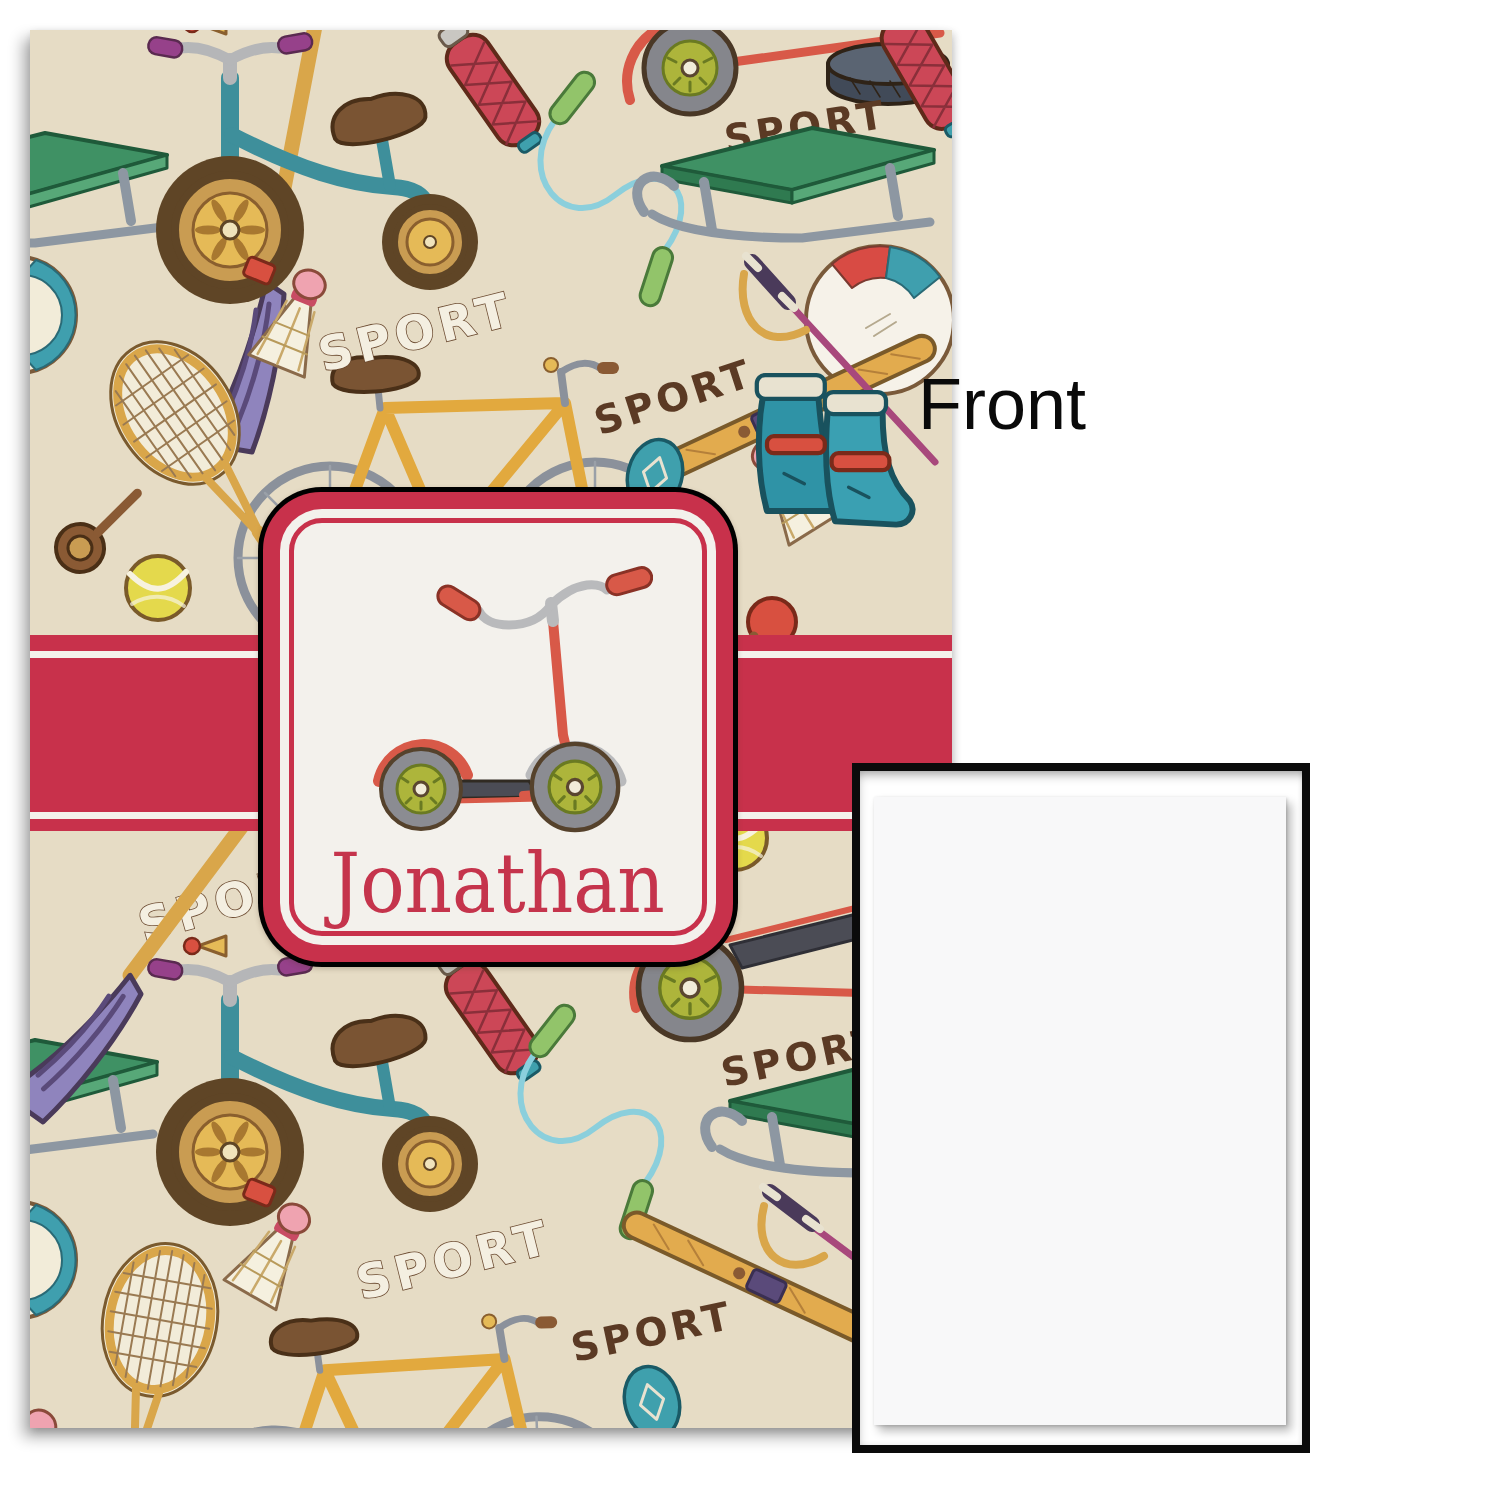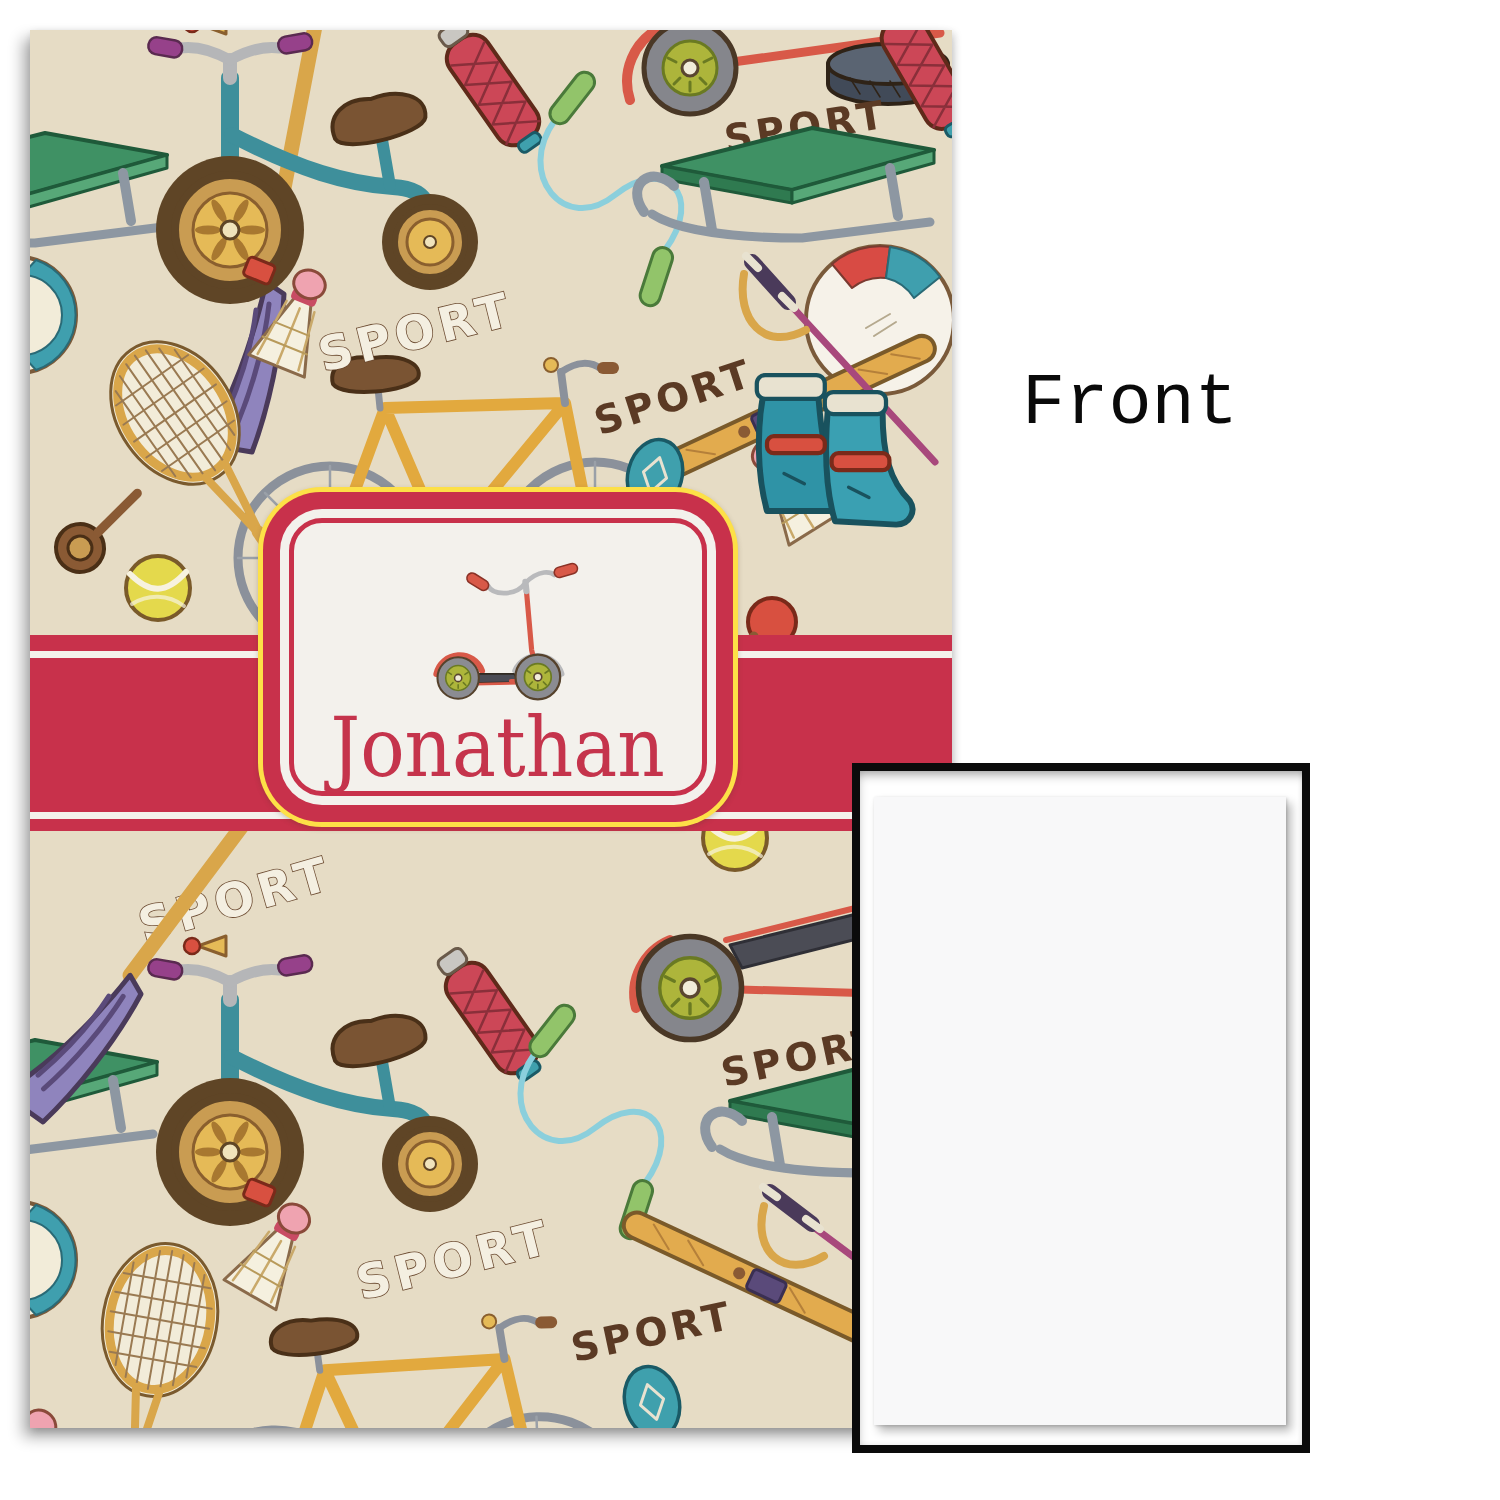--- a/index.html
+++ b/index.html
@@ -19,43 +19,43 @@
   svg path, svg rect, svg circle, svg ellipse{stroke-linecap:round;stroke-linejoin:round;}
 
   
   .ribbon{position:absolute;left:0;top:605px;width:100%;height:196px;z-index:2;
     background:linear-gradient(180deg,
       var(--ribbon-red,#c8314b) 0 16px, #f4f2ec 16px 23px,
       var(--ribbon-red,#c8314b) 23px 177px, #f4f2ec 177px 184px,
       var(--ribbon-red,#c8314b) 184px 196px);}
 
   
-  .card{position:absolute;left:228px;top:457px;width:480px;height:340px;z-index:3;
-        background:#fde047;border-radius:64px;padding:5px;box-sizing:border-box;
+  .card{position:absolute;left:228px;top:457px;width:480px;height:480px;z-index:3;
+        background:#000000;border-radius:64px;padding:5px;box-sizing:border-box;
         box-shadow:0 2px 5px rgba(80,60,40,.25);}
   .card-red{background:var(--ribbon-red,#c8314b);border-radius:58px;padding:17px;height:100%;box-sizing:border-box;}
   .card-gap{background:var(--card-background,#f3f1ec);border-radius:42px;padding:9px;height:100%;box-sizing:border-box;}
   .card-inner{border:5px solid var(--ribbon-red,#c8314b);border-radius:33px;height:100%;box-sizing:border-box;
               background:var(--card-background,#f3f1ec);display:flex;flex-direction:column;align-items:center;}
   .scooter{margin-top:36px;}
   .plate-name{margin-top:0;font-family:"DejaVu Serif","Liberation Serif",serif;
               font-size:82px;line-height:1.05;color:var(--name-red,#c5344c);
               transform:scaleX(.9);white-space:nowrap;}
 
   
   .back-panel{position:absolute;left:852px;top:763px;width:458px;height:690px;box-sizing:border-box;
               border:8px solid var(--panel-border-black,#0b0b0b);background:#ffffff;z-index:6;}
   .back-sheet{position:absolute;left:14px;top:26px;right:16px;bottom:20px;background:#f8f8f9;
               box-shadow:5px 6px 9px rgba(0,0,0,.28),1px 1px 3px rgba(0,0,0,.18);}
   .back-panel::after{content:"";position:absolute;inset:0;pointer-events:none;
               box-shadow:inset 2px 8px 12px -6px rgba(0,0,0,.45), inset -2px -2px 6px -4px rgba(0,0,0,.2);}
 
   
   .view-label{position:absolute;font-size:72px;line-height:1;color:#0a0a0a;z-index:7;}
-  .front-label{left:1022px;top:368px;font-family:Liberation Mono, monospace;}
+  .front-label{left:918px;top:368px;}
   .back-label{left:1324px;top:1074px;}
 </style>
 </head>
 <body>
 
 <div class="canvas">
 
   <div class="poster">
     <svg class="pattern" width="922" height="1398" viewBox="0 0 922 1398">
       <defs>

